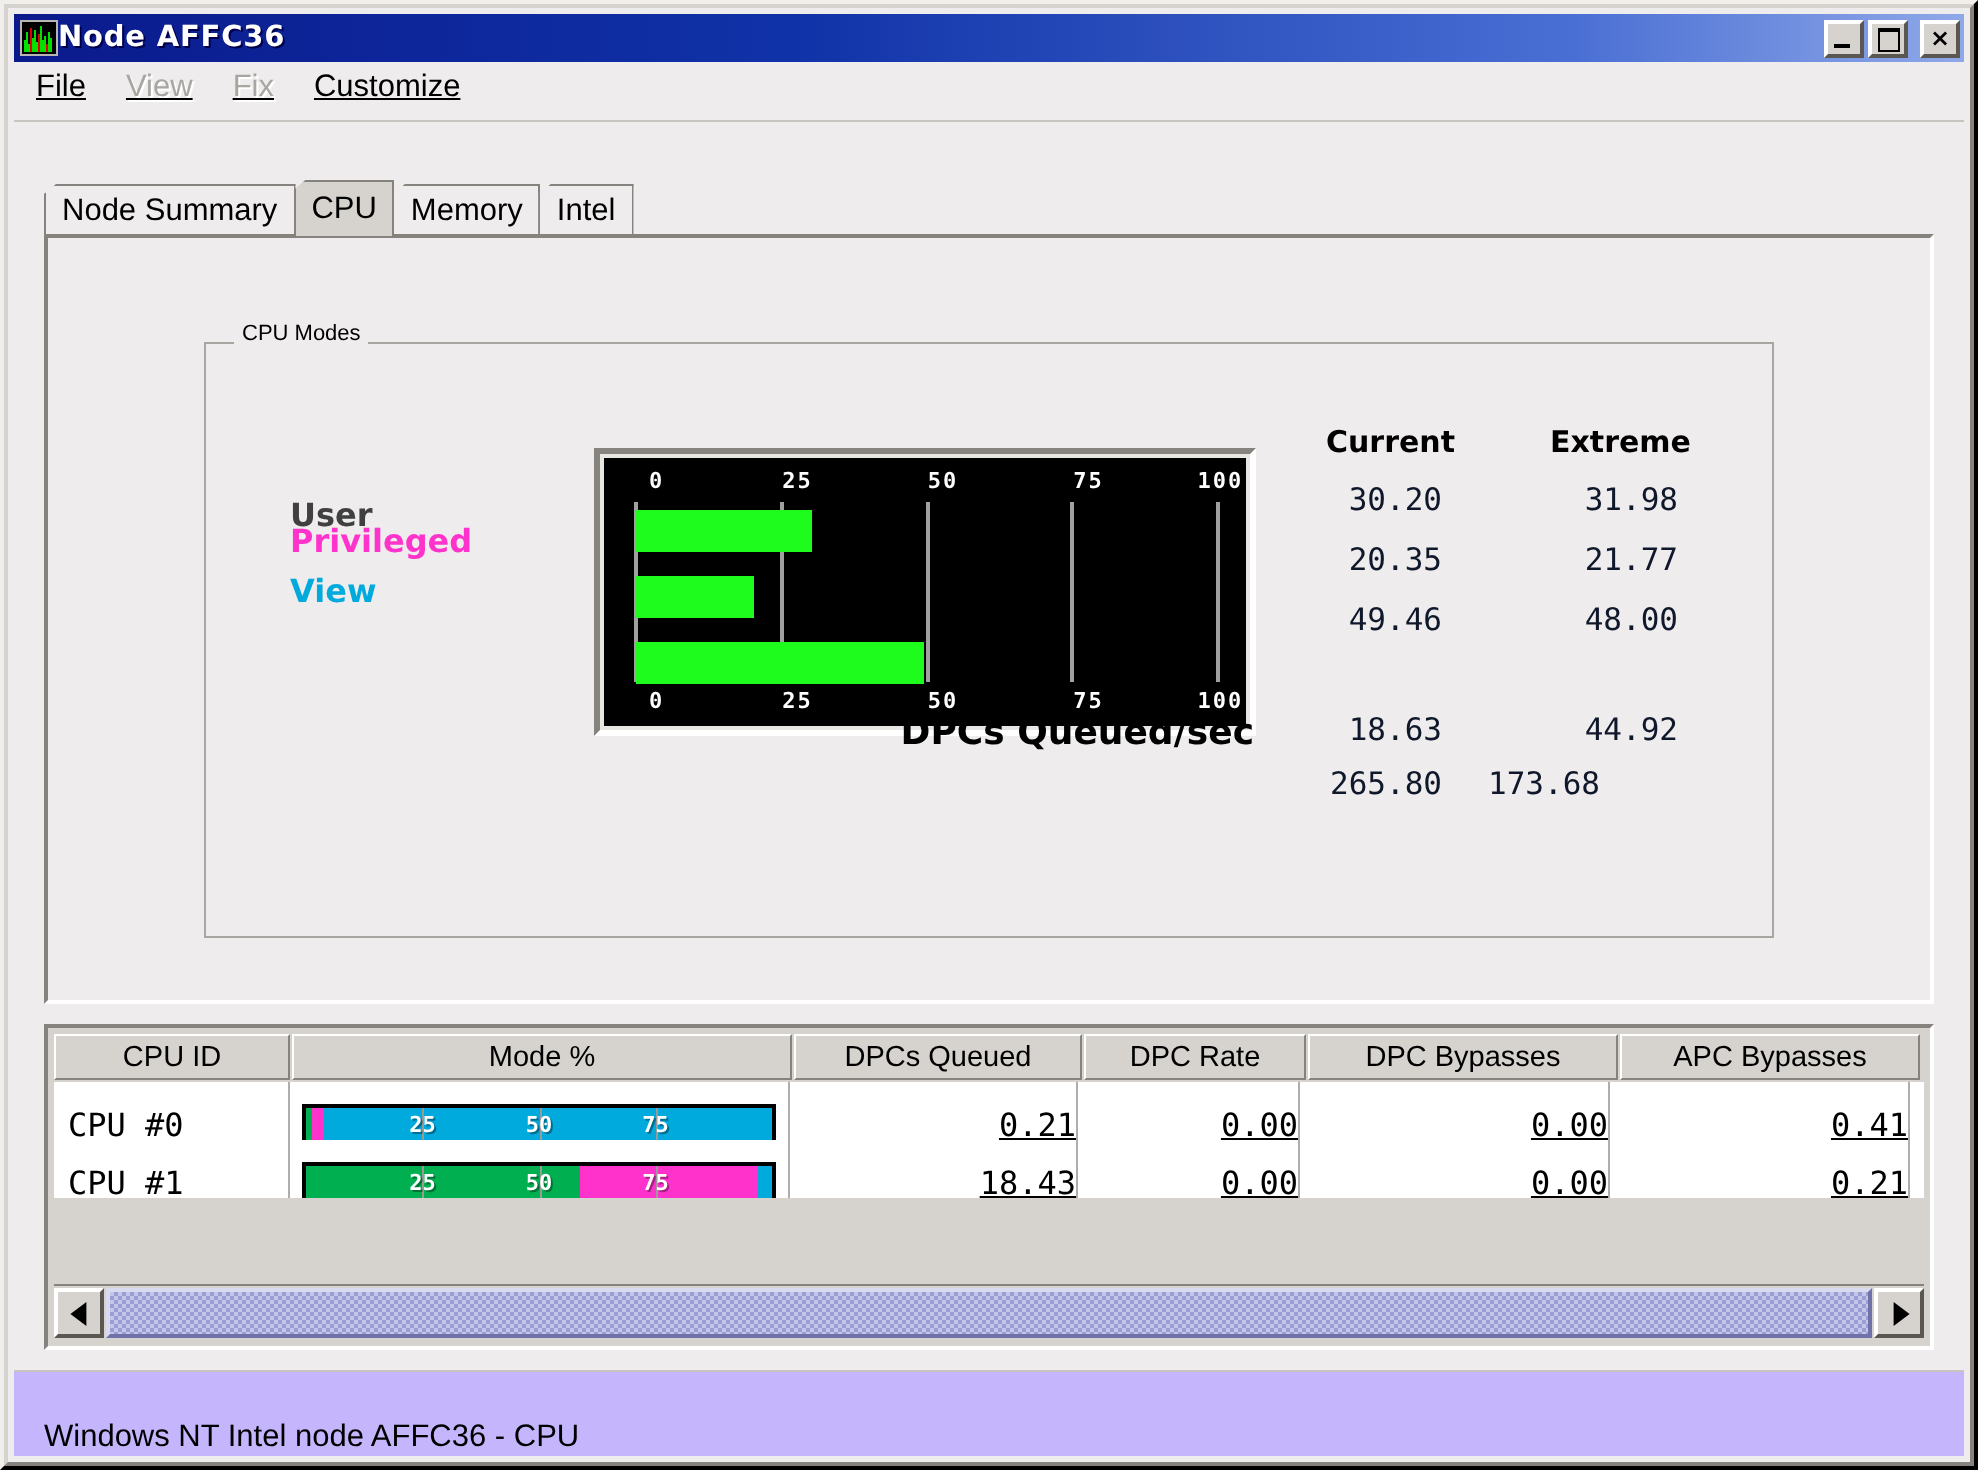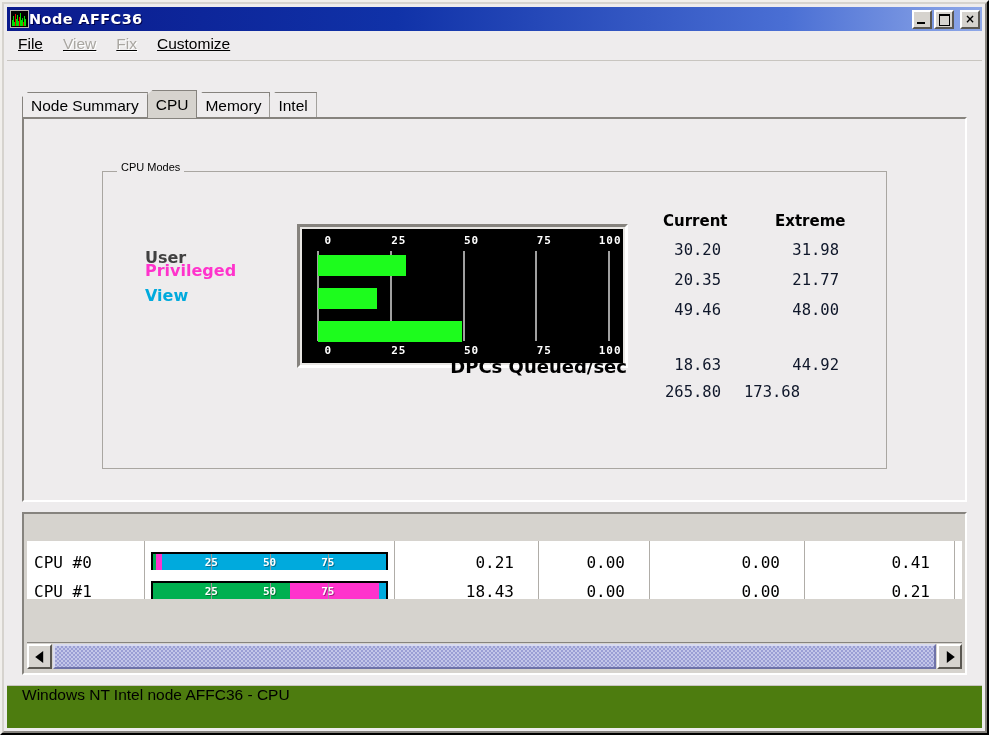--- a/index.html
+++ b/index.html
@@ -146,21 +146,21 @@
     display:flex;align-items:center;justify-content:center;
     font-size:14.5px;color:#000;margin-right:1px;
   }
   .trow{position:absolute;left:3px;right:3px;height:29px;display:flex;background:#fff;}
   .td{
     background:#fff;height:43px;box-sizing:border-box;
     border-right:1px solid #b0ada8;border-bottom:1px solid #b0ada8;
     display:flex;align-items:center;
     font-size:16px;color:#000;font-family:"DejaVu Sans Mono",monospace;
   }
-  .td.num{justify-content:flex-end;padding-right:24px;}
+  .td.num{justify-content:flex-end;padding-right:0;text-decoration:underline;}
   .td.id{justify-content:flex-start;padding-left:7px;}
   .td.modecell{justify-content:center;padding:0 6px;}
 
   .modebar{
     position:relative;width:100%;height:21px;box-sizing:border-box;
     border:2px solid #000;background:#fff;overflow:hidden;
   }
   .seg{position:absolute;top:0;bottom:0;}
   .mtick{position:absolute;top:0;bottom:0;width:1px;background:#9a9a9a;}
   .mlab{
@@ -190,21 +190,21 @@
     flex:1;height:25px;margin:0 1px;
     background:repeating-conic-gradient(#9a9ed4 0% 25%,#c3c6e8 0% 50%) 0 0/4px 4px;
     border-left:2px solid #d8daf0;border-top:2px solid #d8daf0;
     border-right:2px solid #6e72a8;border-bottom:2px solid #6e72a8;
     box-sizing:border-box;
   }
 
   
   .statusbar{
     position:absolute;left:3px;right:3px;bottom:3px;height:42px;
-    background:#4d7c0f;display:flex;align-items:flex-start;
+    background:#c4b5fd;display:flex;align-items:flex-end;
     border-top:1px solid #c8c5c0;
   }
   .status-text{font-size:15.5px;color:#000;padding-left:15px;}
 </style>
 </head>
 <body>
 
 <div class="window">
  <div class="window-inner">
 
@@ -304,20 +304,28 @@
       <div class="vallabel" style="left:300px;top:184px;width:224px;">DPCs Queued/sec</div>
       <div class="valnum" style="left:540px;top:184px;">18.63</div>
       <div class="valnum" style="left:658px;top:184px;">44.92</div>
 
       <div class="valnum" style="left:534px;top:211px;width:84px;">265.80</div>
       <div class="valnum" style="left:613px;top:211px;width:84px;">173.68</div>
     </div>
   </div>
 
   <div class="tablewrap">
+    <div class="thead" id="thead">
+          <div class="th" style="width: 118px;">CPU ID</div>
+          <div class="th" style="width: 250px;">Mode %</div>
+          <div class="th" style="width: 144px;">DPCs Queued</div>
+          <div class="th" style="width: 111px;">DPC Rate</div>
+          <div class="th" style="width: 155px;">DPC Bypasses</div>
+          <div class="th" style="width: 150px;">APC Bypasses</div>
+        </div>
     <div id="tbody">
           <div class="trow" style="top: 27px;">
             <div class="td id" style="width: 118px;">CPU #0</div>
             <div class="td modecell" style="width: 250px;">
               <div class="modebar">
                 <div class="seg" style="left: 0%; width: 1.4%; background: rgb(0, 176, 80);"></div>
                 <div class="seg" style="left: 1.4%; width: 2.6%; background: rgb(255, 51, 204);"></div>
                 <div class="seg" style="left: 4%; width: 96%; background: rgb(0, 170, 221);"></div>
                 <div class="mtick" style="left: 25%;"></div>
                 <div class="mlab" style="left: 25%;">25</div>

